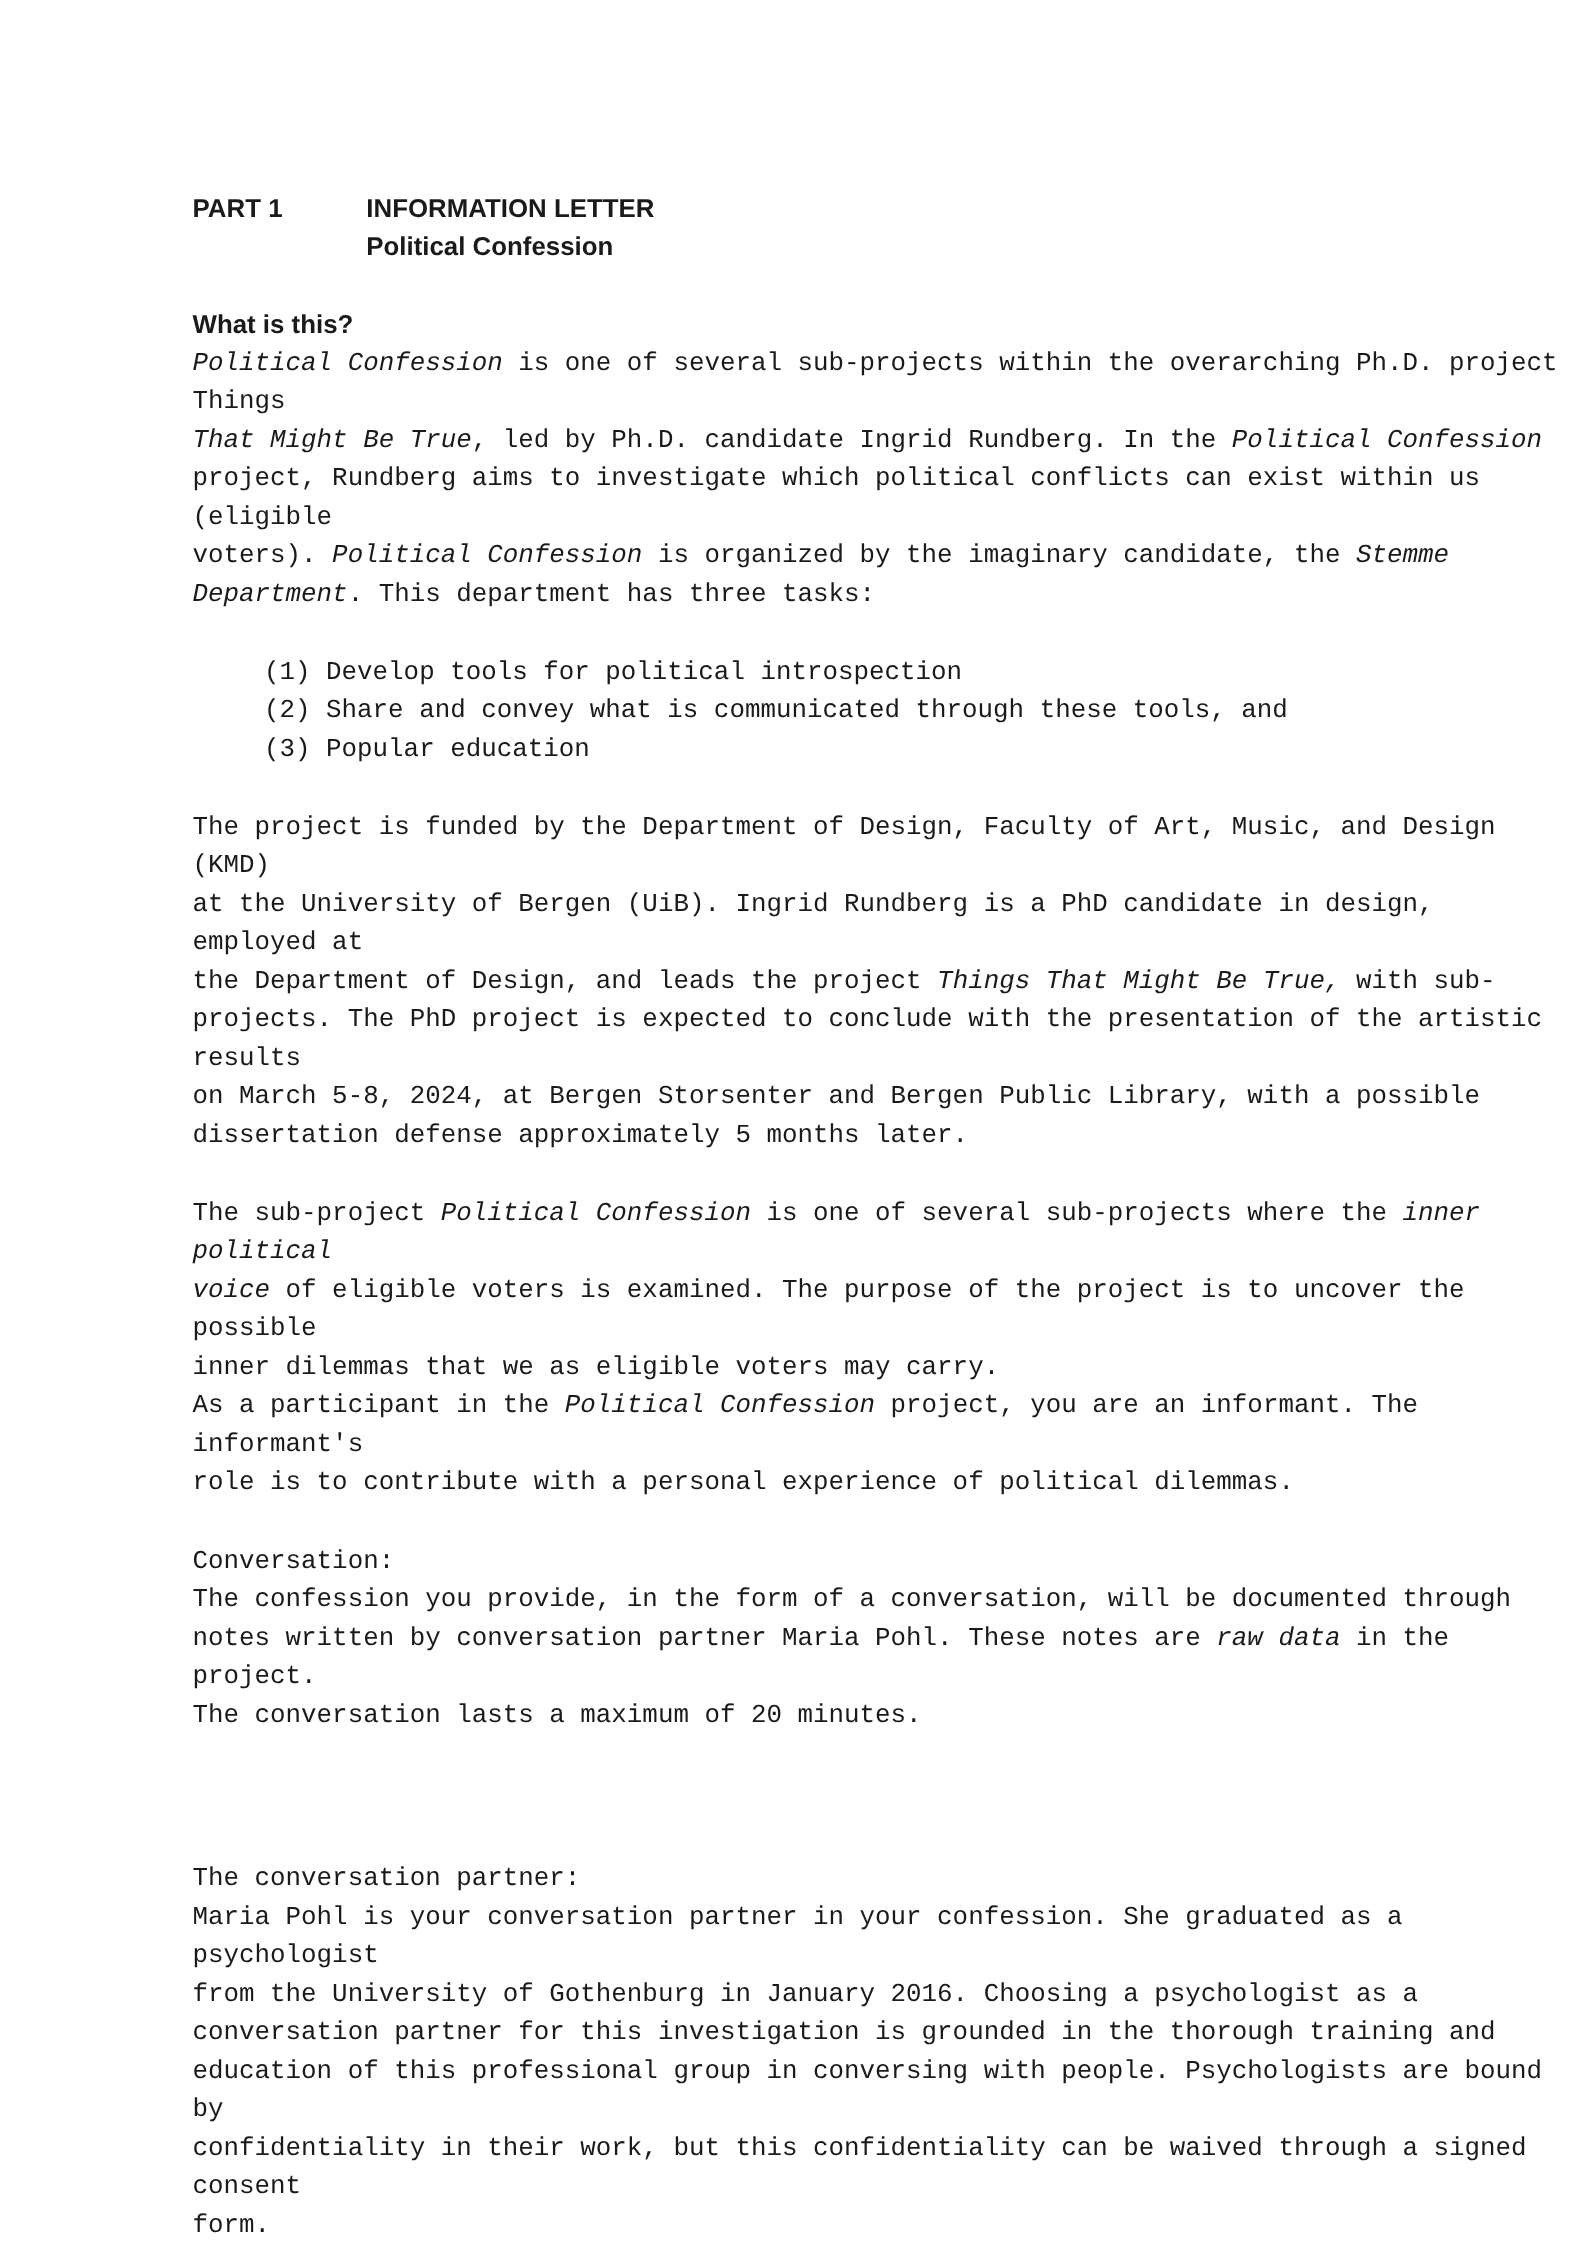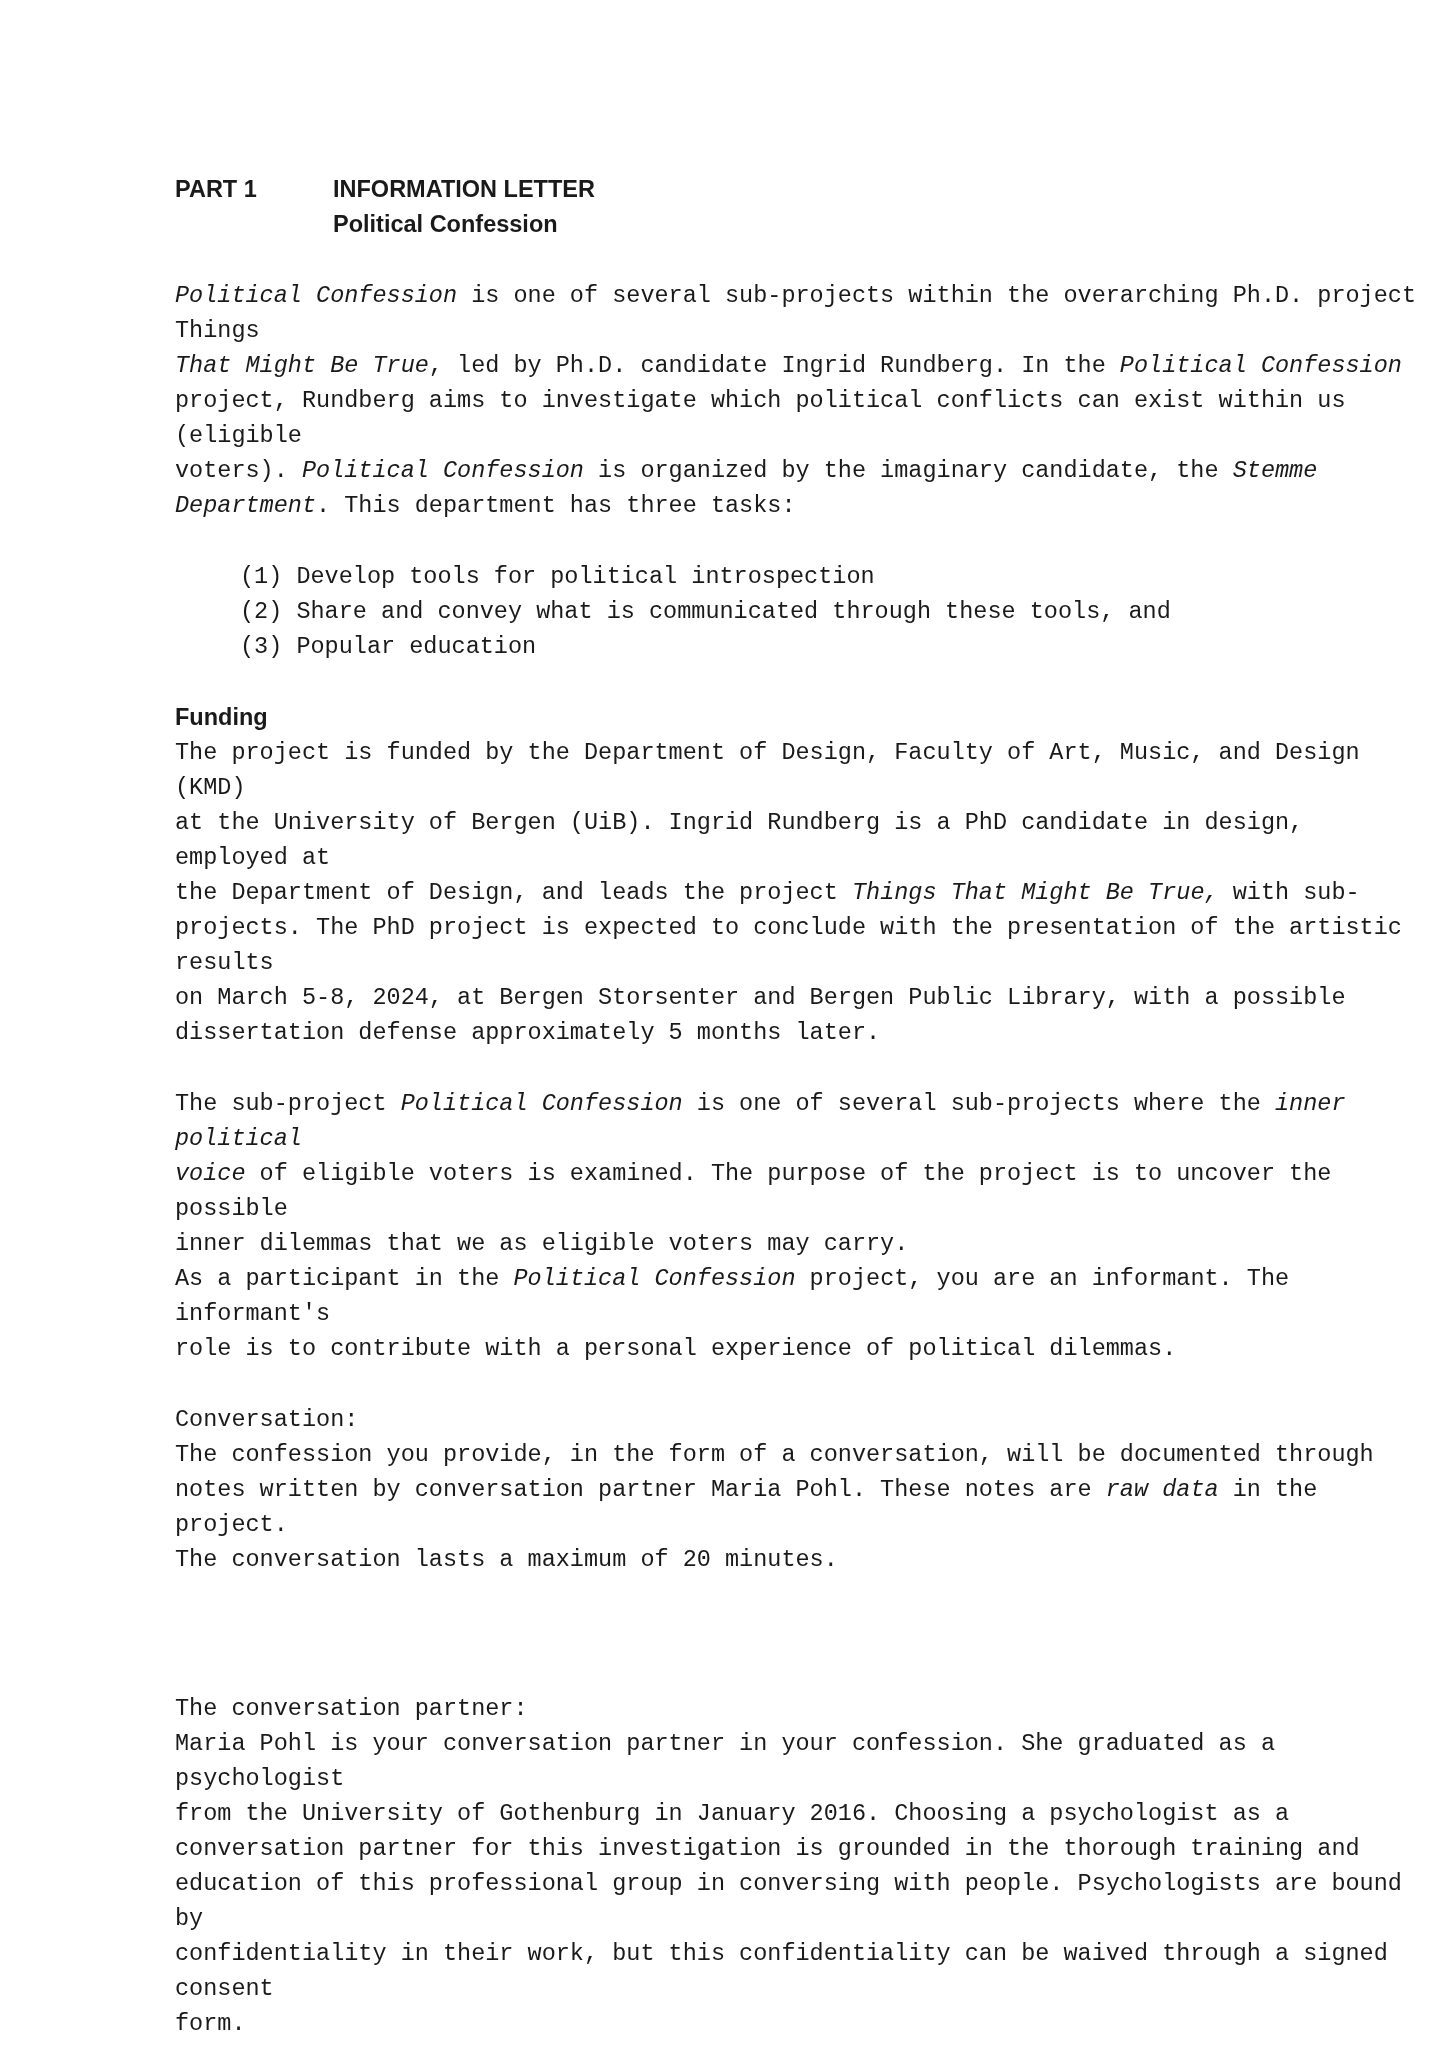--- a/index.html
+++ b/index.html
@@ -29,36 +29,36 @@
 <body>
 
 <div class="page">
 
   <div class="doc-header">
     <div class="hrow"><span class="col1 b">PART 1</span><span class="b">INFORMATION LETTER</span></div>
     <div class="hrow"><span class="col1"></span><span class="b">Political Confession</span></div>
   </div>
 
   <section class="block">
+    <h2 class="h">What is this?</h2>
     <p class="body"><span class="it">Political Confession</span><span> is one of several sub-projects within the overarching Ph.D. project Things
 </span><span class="it">That Might Be True</span><span>, led by Ph.D. candidate Ingrid Rundberg. In the </span><span class="it">Political Confession</span><span>
 project, Rundberg aims to investigate which political conflicts can exist within us (eligible
 voters). </span><span class="it">Political Confession</span><span> is organized by the imaginary candidate, the </span><span class="it">Stemme
 Department</span><span>. This department has three tasks:</span></p>
   </section>
 
   <div class="block list">
     <div class="body">(1) Develop tools for political introspection</div>
     <div class="body">(2) Share and convey what is communicated through these tools, and</div>
     <div class="body">(3) Popular education</div>
   </div>
 
 
   <section class="block">
-    <h2 class="h">Funding</h2>
     <p class="body"><span>The project is funded by the Department of Design, Faculty of Art, Music, and Design (KMD)
 at the University of Bergen (UiB). Ingrid Rundberg is a PhD candidate in design, employed at
 the Department of Design, and leads the project </span><span class="it">Things That Might Be True,</span><span> with sub-
 projects. The PhD project is expected to conclude with the presentation of the artistic results
 on March 5-8, 2024, at Bergen Storsenter and Bergen Public Library, with a possible
 dissertation defense approximately 5 months later.</span></p>
   </section>
 
   <section class="block">
     <p class="body"><span>The sub-project </span><span class="it">Political Confession</span><span> is one of several sub-projects where the </span><span class="it">inner political

